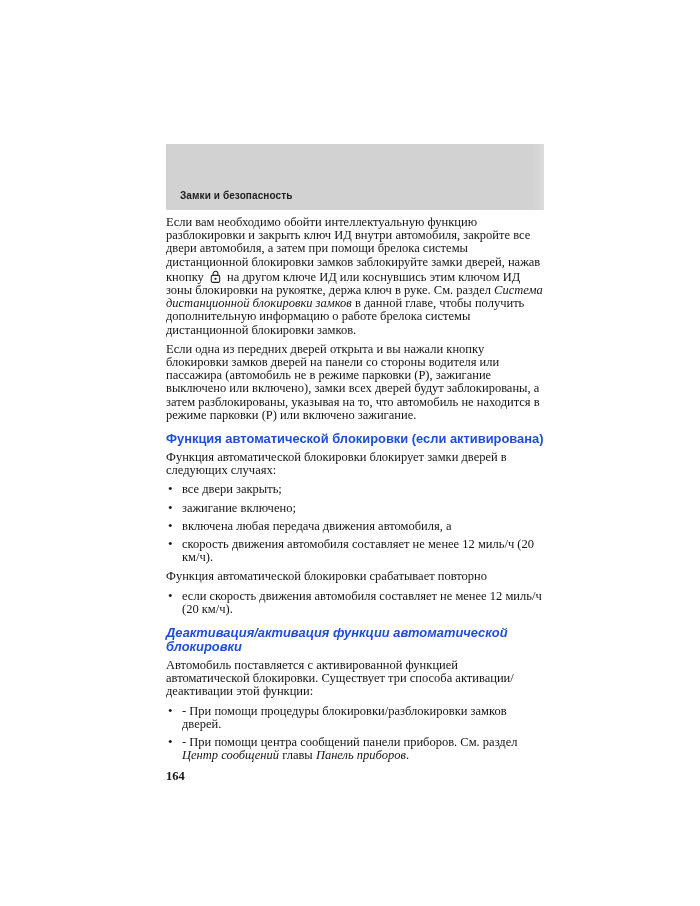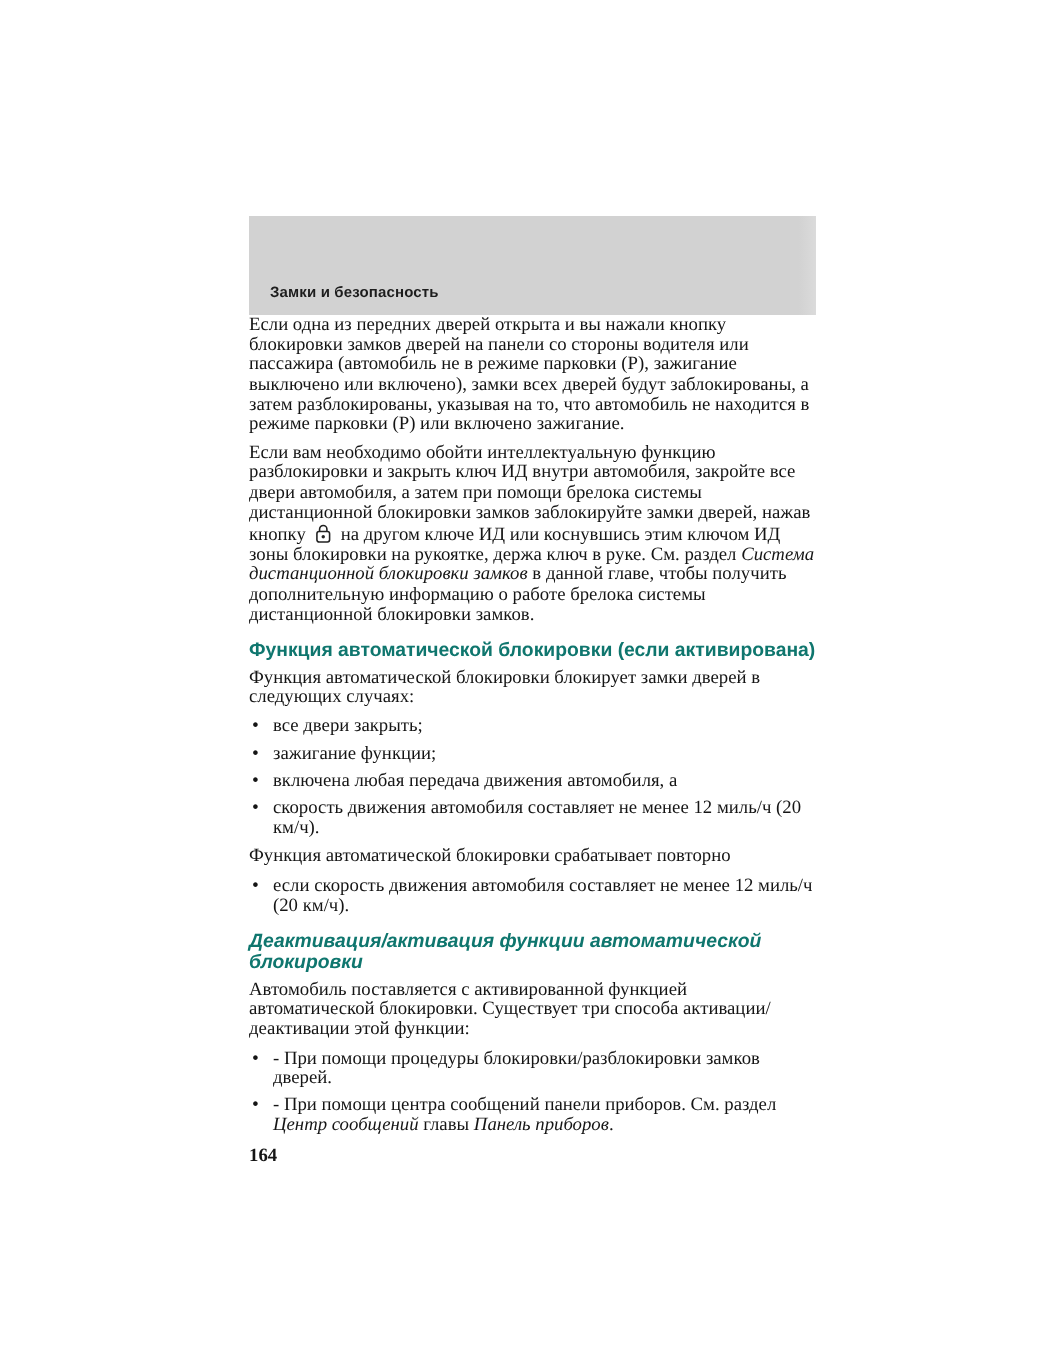--- a/index.html
+++ b/index.html
@@ -33,21 +33,21 @@
     text-align:left;
   }
   .first-para{margin-top:6px;}
   .it{font-style:italic;}
   .sec-heading{
     font-family:"Liberation Sans", sans-serif;
     font-weight:bold;
     font-size:12.9px;
     line-height:14px;
     margin:10px 0 5px 0;
-    color:#0f766e;
+    color:#1d4ed8;
   }
   .sec-heading.italic{font-style:italic;}
   ul.blist{list-style:none;margin:0 0 6px 0;padding:0;}
   ul.blist li{
     position:relative;
     padding-left:16px;
     margin:5px 0;
     font-size:12.5px;
     line-height:13.2px;
   }
@@ -72,35 +72,35 @@
 </head>
 <body>
 
 <div class="page">
   <div class="content">
 
     <div class="band">
       <div class="band-title">Замки и безопасность</div>
     </div>
 
-    <p class="body-text">Если одна из передних дверей открыта и вы нажали кнопку блокировки замков дверей на панели со стороны водителя или пассажира (автомобиль не в режиме парковки (P), зажигание выключено или включено), замки всех дверей будут заблокированы, а затем разблокированы, указывая на то, что автомобиль не находится в режиме парковки (P) или включено зажигание.</p>
-
     <p class="body-text first-para"><span>Если вам необходимо обойти интеллектуальную функцию разблокировки и закрыть ключ ИД внутри автомобиля, закройте все двери автомобиля, а затем при помощи брелока системы дистанционной блокировки замков заблокируйте замки дверей, нажав кнопку </span><span class="icon-lock"><svg viewBox="0 0 16 18" xmlns="http://www.w3.org/2000/svg">
             <path d="M5 8 V5.6 A3 3 0 0 1 11 5.6 V8" fill="none" stroke="#222" stroke-width="1.3"></path>
             <rect x="2.8" y="7.6" width="10.4" height="8.6" rx="1.8" fill="none" stroke="#222" stroke-width="1.3"></rect>
             <circle cx="8" cy="11.9" r="1.4" fill="#222"></circle>
           </svg></span><span> на другом ключе ИД или коснувшись этим ключом ИД зоны блокировки на рукоятке, держа ключ в руке. См. раздел </span><span class="it">Система дистанционной блокировки замков</span><span> в данной главе, чтобы получить дополнительную информацию о работе брелока системы дистанционной блокировки замков.</span></p>
+
+    <p class="body-text">Если одна из передних дверей открыта и вы нажали кнопку блокировки замков дверей на панели со стороны водителя или пассажира (автомобиль не в режиме парковки (P), зажигание выключено или включено), замки всех дверей будут заблокированы, а затем разблокированы, указывая на то, что автомобиль не находится в режиме парковки (P) или включено зажигание.</p>
 
     <h2 class="sec-heading">Функция автоматической блокировки (если активирована)</h2>
 
     <p class="body-text">Функция автоматической блокировки блокирует замки дверей в следующих случаях:</p>
 
     <ul class="blist">
       <li>все двери закрыть;</li>
-      <li>зажигание функции;</li>
+      <li>зажигание включено;</li>
       <li>включена любая передача движения автомобиля, а</li>
       <li>скорость движения автомобиля составляет не менее 12 миль/ч (20 км/ч).</li>
     </ul>
 
     <p class="body-text">Функция автоматической блокировки срабатывает повторно</p>
 
     <ul class="blist">
       <li>если скорость движения автомобиля составляет не менее 12 миль/ч (20 км/ч).</li>
     </ul>
 

